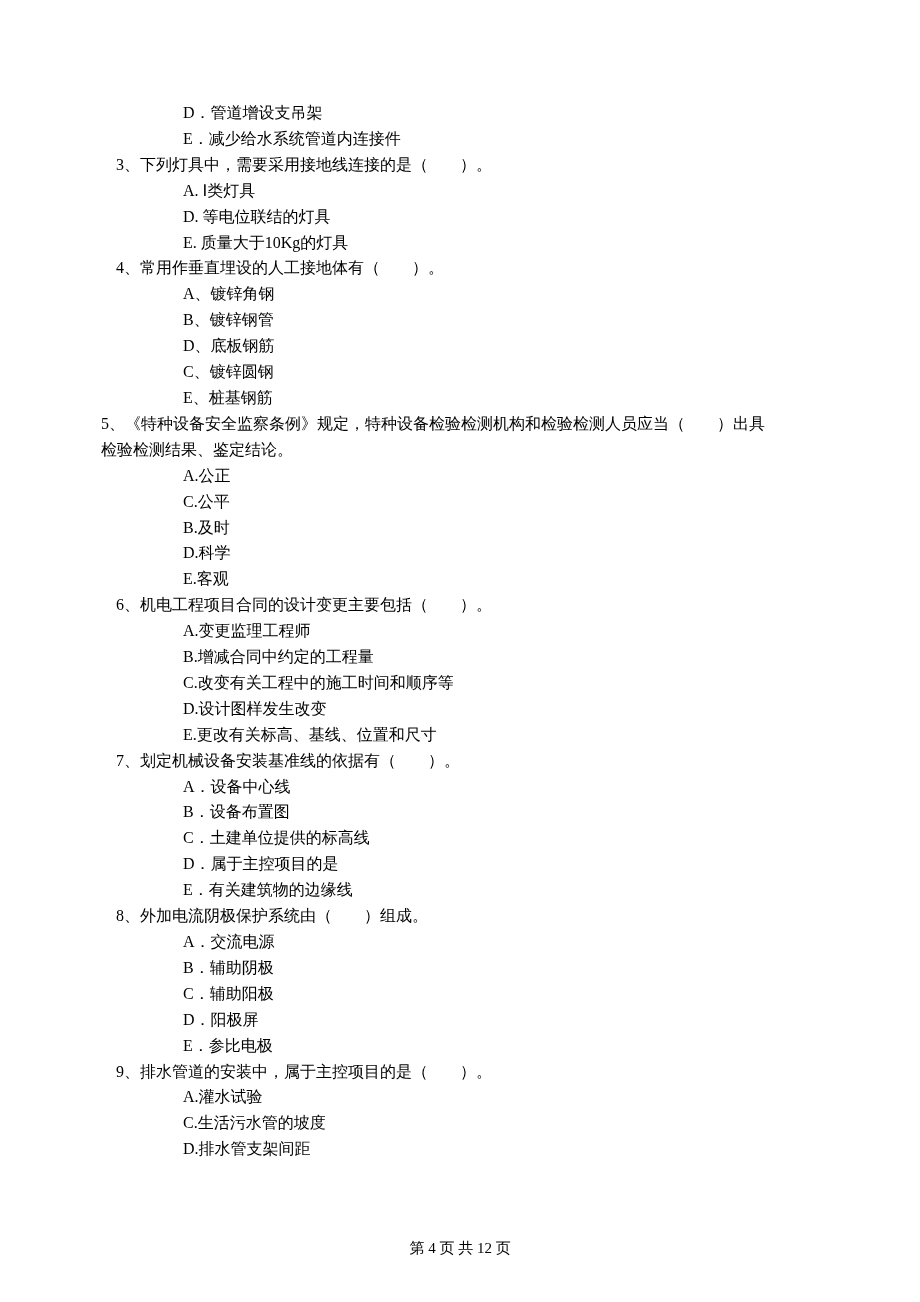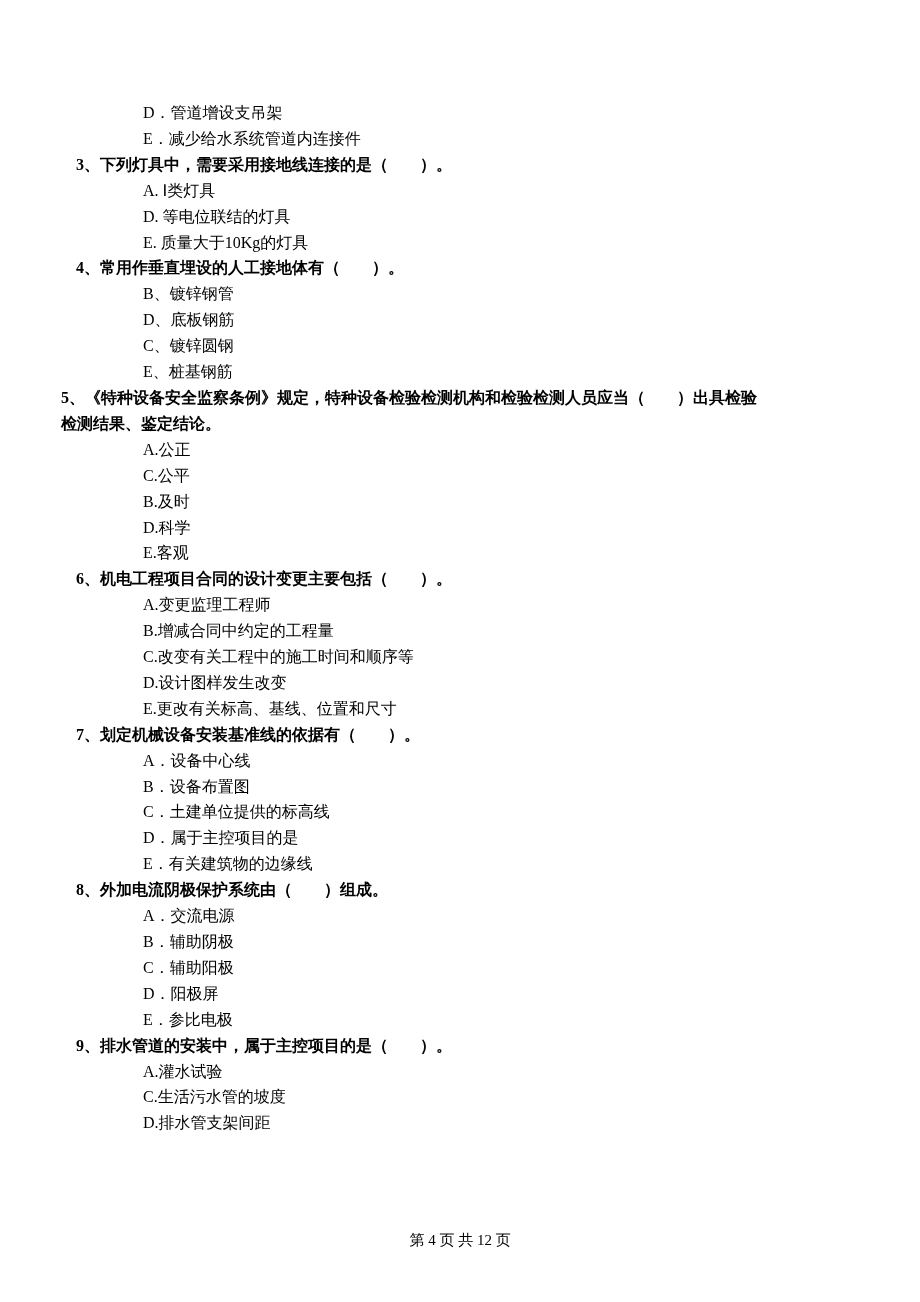--- a/index.html
+++ b/index.html
@@ -13,55 +13,55 @@
   }
   .page {
     width: 920px;
     min-height: 1302px;
     margin: 0 auto;
     padding: 100px 0 0 0;
     box-sizing: border-box;
     position: relative;
   }
   .content {
-    padding: 0 150px 0 76px;
+    padding: 0 150px 0 116px;
   }
   .option {
     padding-left: 67px;
   }
   .question {
     padding-left: 0;
-    font-weight: bold;
   }
   .question.pull-left {
     margin-left: -15px;
   }
   .footer {
     position: absolute;
-    bottom: 50px;
+    bottom: 42px;
     width: 100%;
     text-align: center;
     font-size: 15px;
   }
 </style>
 </head>
 <body>
 
 <div class="page">
   <div class="content">
 
     <div class="option">D．管道增设支吊架</div>
     <div class="option">E．减少给水系统管道内连接件</div>
 
     <div class="question">3、下列灯具中，需要采用接地线连接的是（　　）。</div>
     <div class="option">A.  Ⅰ类灯具</div>
     <div class="option">D.  等电位联结的灯具</div>
     <div class="option">E.  质量大于10Kg的灯具</div>
 
     <div class="question">4、常用作垂直埋设的人工接地体有（　　）。</div>
+    <div class="option">A、镀锌角钢</div>
     <div class="option">B、镀锌钢管</div>
     <div class="option">D、底板钢筋</div>
     <div class="option">C、镀锌圆钢</div>
     <div class="option">E、桩基钢筋</div>
 
     <div class="question pull-left">5、《特种设备安全监察条例》规定，特种设备检验检测机构和检验检测人员应当（　　）出具检验检测结果、鉴定结论。</div>
     <div class="option">A.公正</div>
     <div class="option">C.公平</div>
     <div class="option">B.及时</div>
     <div class="option">D.科学</div>

